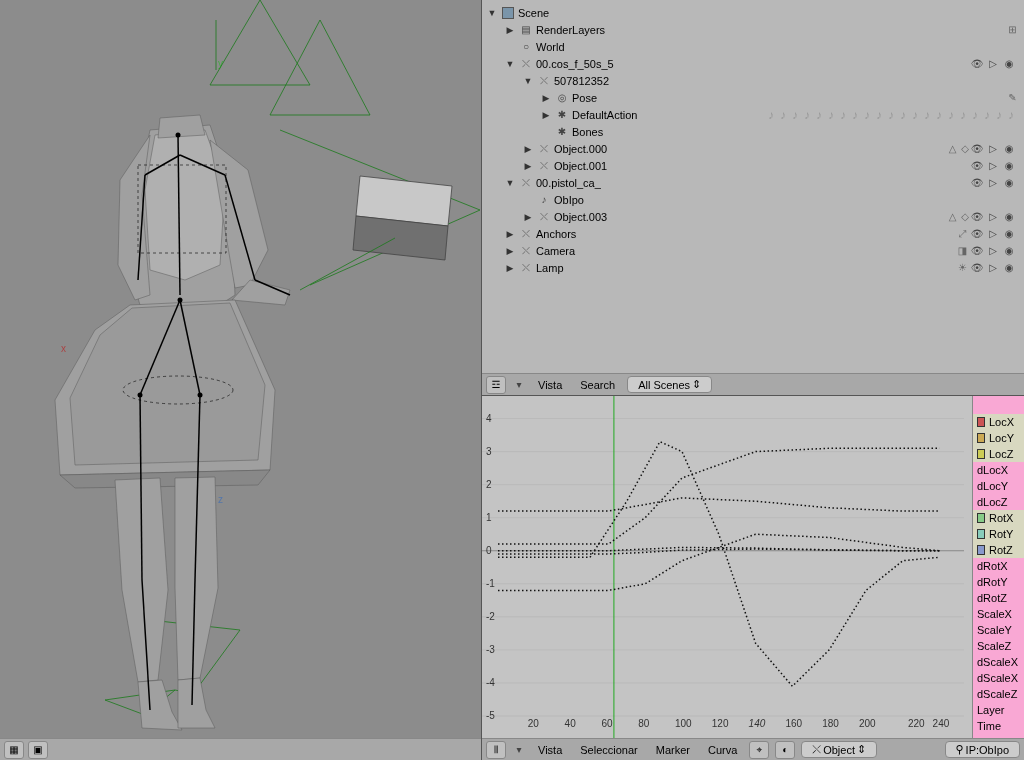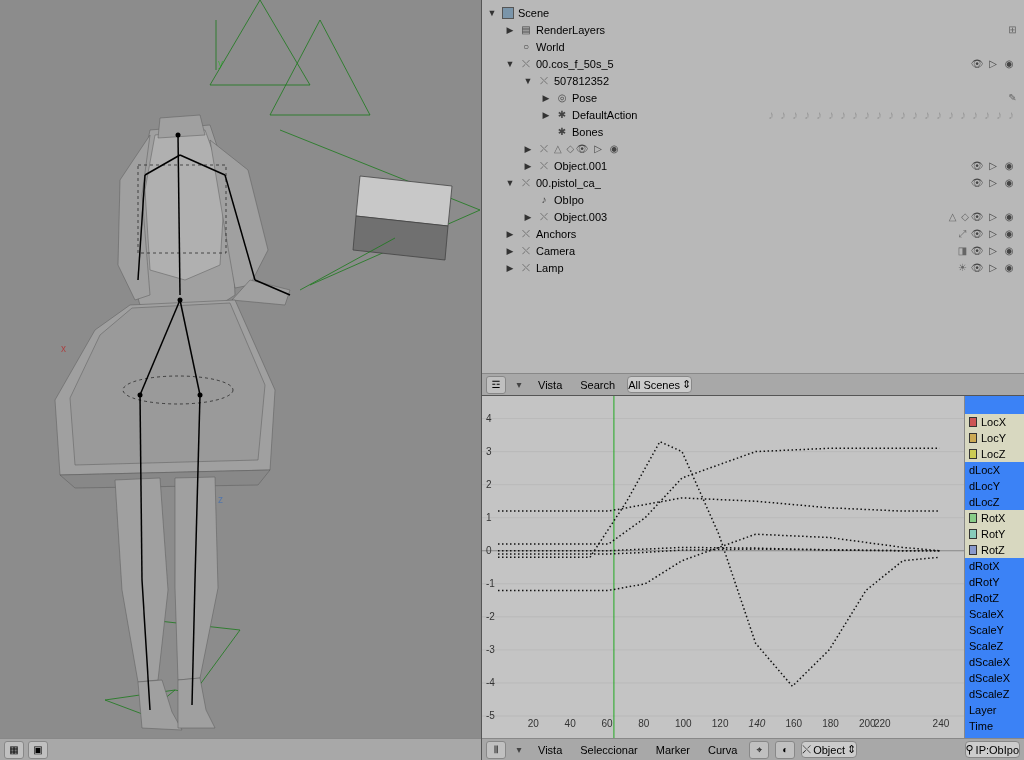--- a/index.html
+++ b/index.html
@@ -12,24 +12,24 @@
 .outliner { height: 396px; background: #b8b8b8; border-bottom: 1px solid #555; display: flex; flex-direction: column; }
 .outliner-tree { flex: 1; overflow: auto; padding: 4px 0; }
 .tree-item { display: flex; align-items: center; height: 17px; padding: 0 4px; color: #000; cursor: default; }
 .tree-item .arrow { width: 12px; text-align: center; font-size: 9px; color: #333; }
 .tree-item .icon { width: 16px; height: 14px; margin: 0 2px; display: inline-flex; align-items: center; justify-content: center; }
 .tree-item .label { flex: 1; white-space: nowrap; }
 .tree-item .item-actions { display: flex; gap: 2px; margin-right: 4px; }
 .small-icon { width: 14px; height: 14px; display: inline-flex; align-items: center; justify-content: center; color: #444; font-size: 10px; }
 .outliner-footer { height: 22px; background: #a8a8a8; border-top: 1px solid #888; display: flex; align-items: center; padding: 0 4px; gap: 6px; }
 .menu-btn { padding: 2px 6px; color: #000; cursor: pointer; }
-.round-ctrl { background: #ccc; border: 1px solid #888; border-radius: 4px; padding: 1px 0; font-size: 10px; display: inline-flex; align-items: center; gap: 2px; }
+.round-ctrl { background: #ccc; border: 1px solid #888; border-radius: 4px; padding: 1px 10px; font-size: 10px; display: inline-flex; align-items: center; gap: 2px; }
 .ipo-editor { flex: 1; display: flex; position: relative; background: #c0c0c0; }
 .ipo-graph { flex: 1; position: relative; background: #c4c4c4; }
-.ipo-channels { width: 60px; background: #3b82f6; border-left: 1px solid #888; padding-top: 18px; }
+.ipo-channels { width: 52px; background: #f9a8d4; border-left: 1px solid #888; padding-top: 18px; }
 .channel { height: 16px; display: flex; align-items: center; padding: 0 4px; font-size: 11px; color: #000; }
 .channel.active { background: #d8d8c0; }
 .channel .swatch { width: 8px; height: 10px; border: 1px solid #333; margin-right: 4px; }
 .ipo-footer { position: absolute; bottom: 0; left: 0; right: 0; height: 22px; background: #a8a8a8; border-top: 1px solid #888; display: flex; align-items: center; padding: 0 4px; gap: 6px; }
 .btn-icon { width: 20px; height: 18px; background: #c0c0c0; border: 1px solid #888; border-radius: 3px; display: inline-flex; align-items: center; justify-content: center; font-size: 10px; }
 .axis-label { position: absolute; font-size: 10px; color: #555; }
 .tick-label { position: absolute; font-size: 10px; color: #333; }
 .scene-icon::before { content: ''; width: 10px; height: 10px; background: #7a95aa; border: 1px solid #555; display: block; }
 .obj-dash { color: #666; font-size: 10px; letter-spacing: 1px; }
 .person-svg { position: absolute; }
@@ -175,20 +175,21 @@
         </div>
 
         <div class="tree-item" style="padding-left:70px">
           <span class="icon small-icon">✱</span>
           <span class="label">Bones</span>
         </div>
 
         <div class="tree-item" style="padding-left:40px">
           <span class="arrow">▶</span>
           <span class="icon small-icon">⤬</span>
+          <span class="label">Object.000</span>
           <span class="obj-dash">△ ◇</span>
           <span class="item-actions">
             <span class="small-icon">👁</span>
             <span class="small-icon">▷</span>
             <span class="small-icon">◉</span>
           </span>
         </div>
 
         <div class="tree-item" style="padding-left:40px">
           <span class="arrow">▶</span>
@@ -315,21 +316,21 @@
             <span class="tick-label" style="left: 45.8px; top: 322px;">20</span>
             <span class="tick-label" style="left: 82.6px; top: 322px;">40</span>
             <span class="tick-label" style="left: 119.4px; top: 322px;">60</span>
             <span class="tick-label" style="left: 156.2px; top: 322px;">80</span>
             <span class="tick-label" style="left: 193px; top: 322px;">100</span>
             <span class="tick-label" style="left: 229.8px; top: 322px;">120</span>
             <span class="tick-label" style="left: 266.6px; top: 322px; font-style: italic;">140</span>
             <span class="tick-label" style="left: 303.4px; top: 322px;">160</span>
             <span class="tick-label" style="left: 340.2px; top: 322px;">180</span>
             <span class="tick-label" style="left: 377px; top: 322px; text-align: right;">200</span>
-            <span class="tick-label" style="left: 392px; top: 322px;">220</span>
+            <span class="tick-label" style="left: 426px; top: 322px;">220</span>
             <span class="tick-label" style="left: 450.6px; top: 322px;">240</span>
           </div>
       </div>
 
       <div class="ipo-channels" id="channel-list">
           <div class="channel active">
             <span class="swatch" style="background: rgb(204, 85, 85);"></span>
             <span>LocX</span>
           </div>
           <div class="channel active">

